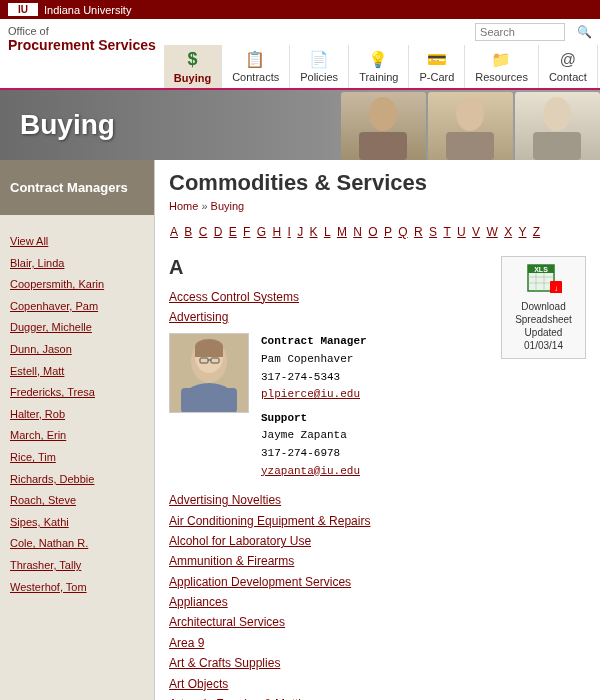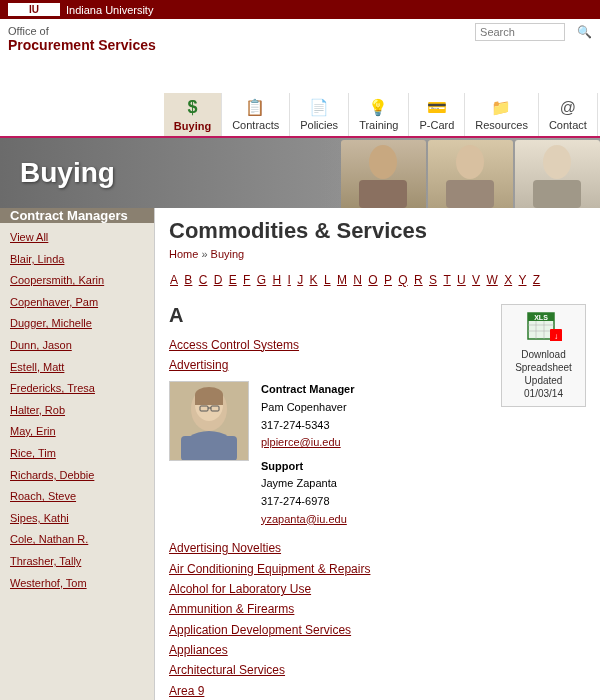--- a/index.html
+++ b/index.html
@@ -6,21 +6,21 @@
     body { font-family: Arial, sans-serif; font-size: 12px; background: #f5f5f0; width: 600px; }
 
     
     #top-bar { background: #7b0000; color: white; padding: 3px 8px; font-size: 11px; display: flex; align-items: center; gap: 6px; }
 
     
     #header { background: white; display: flex; align-items: flex-start; border-bottom: 2px solid #be185d; }
     #logo-area { padding: 6px 8px; min-width: 160px; }
     #logo-area .office-of { font-size: 11px; color: #555; }
     #logo-area .proc-services { font-size: 14px; font-weight: bold; color: #7b0000; line-height: 1.2; }
-    #nav-area { flex: 1; display: flex; flex-direction: column; gap: 48px; }
+    #nav-area { flex: 1; display: flex; flex-direction: column; }
     #nav-top { display: flex; align-items: center; padding: 4px 8px; gap: 12px; justify-content: flex-end; }
     #nav-top .search-box { border: 1px solid #ccc; padding: 2px 4px; font-size: 11px; width: 90px; }
     #nav-icons { display: flex; align-items: stretch; }
     .nav-item { display: flex; flex-direction: column; align-items: center; justify-content: center; padding: 4px 10px; font-size: 11px; color: #333; text-decoration: none; cursor: pointer; border-right: 1px solid #e0e0e0; }
     .nav-item.active { background: #e8e0d0; font-weight: bold; color: #7b0000; }
     .nav-icon { font-size: 16px; margin-bottom: 2px; }
     .nav-icon.dollar { color: #2a7a2a; font-size: 18px; font-weight: bold; }
 
     
     #banner { background: linear-gradient(to right, #6b6b6b, #aaa); height: 70px; display: flex; align-items: center; position: relative; overflow: hidden; }
@@ -29,59 +29,59 @@
     .banner-person { width: 90px; height: 70px; background: #bbb; border-radius: 2px 2px 0 0; margin-left: 2px; display: flex; align-items: center; justify-content: center; }
     .banner-person.p1 { background: linear-gradient(to bottom, #c8b090, #a08060); }
     .banner-person.p2 { background: linear-gradient(to bottom, #d0c0a0, #b09070); }
     .banner-person.p3 { background: linear-gradient(to bottom, #e8e0d0, #c0b090); }
 
     
     #main { display: flex; }
 
     
     #sidebar { width: 155px; background: #e8e4da; border-right: 1px solid #ccc; padding: 0; min-height: 580px; }
-    #sidebar-title { background: #8a8070; color: white; padding: 0 10px; font-size: 13px; font-weight: bold; }
-    #sidebar-links { padding: 4px 0; }
+    #sidebar-title { background: #8a8070; color: white; padding: 20px 10px; font-size: 13px; font-weight: bold; }
+    #sidebar-links { padding: 16px 0; }
     .sidebar-link { display: block; padding: 2px 10px; color: #7b0000; text-decoration: underline; font-size: 11px; cursor: pointer; line-height: 1.6; }
 
     
     #content { flex: 1; padding: 10px 14px; background: white; }
     #page-title { font-size: 22px; font-weight: bold; color: #333; margin-bottom: 4px; }
     #breadcrumb { font-size: 11px; color: #555; margin-bottom: 10px; }
     #breadcrumb a { color: #7b0000; }
 
     
     #alpha-nav { font-size: 12px; margin-bottom: 12px; line-height: 1.8; }
     #alpha-nav span { margin-right: 2px; }
     .alpha-link { color: #7b0000; text-decoration: underline; cursor: pointer; margin: 0 1px; }
 
     
     .section-letter { font-size: 20px; font-weight: bold; color: #333; margin-bottom: 8px; }
     .commodity-link { display: block; color: #7b0000; text-decoration: underline; font-size: 12px; line-height: 1.7; cursor: pointer; }
 
     
     #advertising-detail { display: flex; margin: 6px 0 10px 0; position: relative; }
     #manager-photo { width: 80px; height: 80px; background: linear-gradient(to bottom, #d8c8b0, #b09880); border: 1px solid #ccc; margin-right: 12px; flex-shrink: 0; display: flex; align-items: center; justify-content: center; overflow: hidden; }
-    #manager-info { font-size: 11px; line-height: 1.6; }
+    #manager-info { font-size: 11px; line-height: 1.6; font-family: Liberation Mono, monospace; }
     #manager-info .label { font-weight: bold; font-size: 11px; }
     #manager-info .email { color: #7b0000; text-decoration: underline; cursor: pointer; }
 
     
     #download-btn { position: absolute; right: 0; top: -60px; width: 80px; border: 1px solid #ccc; background: #f8f8f8; text-align: center; padding: 6px 4px; font-size: 10px; cursor: pointer; }
     #download-btn .xls-icon { font-size: 20px; color: #2a7a2a; display: block; margin-bottom: 2px; }
     #download-btn .dl-text { font-size: 10px; color: #333; line-height: 1.3; }
 
     
     #commodity-list { margin-top: 8px; }
   </style>
 </head>
 <body>
 
 <div id="top-bar">
-  <span style="background:white;color:#7b0000;font-size:10px;padding:1px 21px;font-weight:bold;">IU</span>
+  <span style="background:white;color:#7b0000;font-size:10px;padding:1px 10px;font-weight:bold;">IU</span>
   <span>Indiana University</span>
 </div>
 
 <div id="header">
   <div id="logo-area">
     <div class="office-of">Office of</div>
     <div class="proc-services">Procurement Services</div>
   </div>
   <div id="nav-area">
     <div id="nav-top">
@@ -153,21 +153,21 @@
     <div id="sidebar-links">
     <a class="sidebar-link">View All</a>
         <a class="sidebar-link">Blair, Linda</a>
         <a class="sidebar-link">Coopersmith, Karin</a>
         <a class="sidebar-link">Copenhaver, Pam</a>
         <a class="sidebar-link">Dugger, Michelle</a>
         <a class="sidebar-link">Dunn, Jason</a>
         <a class="sidebar-link">Estell, Matt</a>
         <a class="sidebar-link">Fredericks, Tresa</a>
         <a class="sidebar-link">Halter, Rob</a>
-        <a class="sidebar-link">May, Erin</a>
+        <a class="sidebar-link">March, Erin</a>
         <a class="sidebar-link">Rice, Tim</a>
         <a class="sidebar-link">Richards, Debbie</a>
         <a class="sidebar-link">Roach, Steve</a>
         <a class="sidebar-link">Sipes, Kathi</a>
         <a class="sidebar-link">Cole, Nathan R.</a>
         <a class="sidebar-link">Thrasher, Tally</a>
         <a class="sidebar-link">Westerhof, Tom</a>
       </div>
   </div>
 

